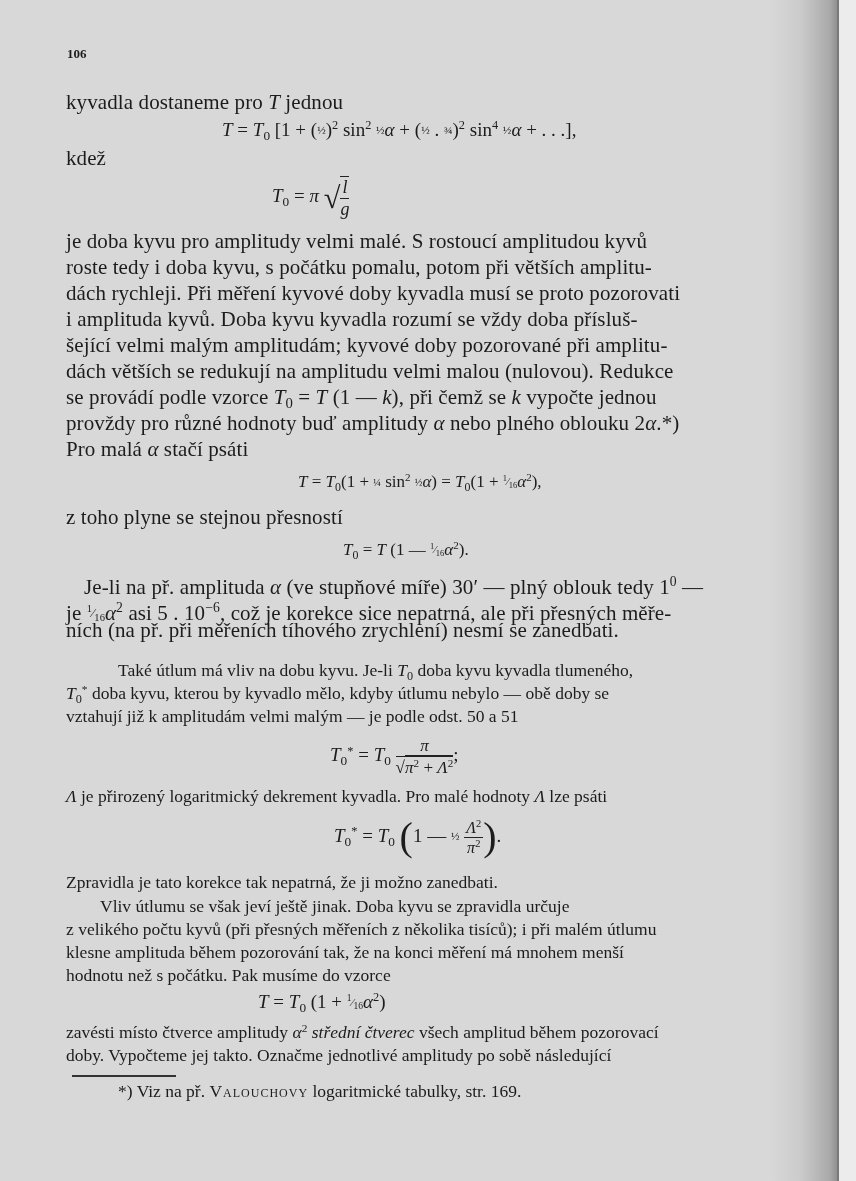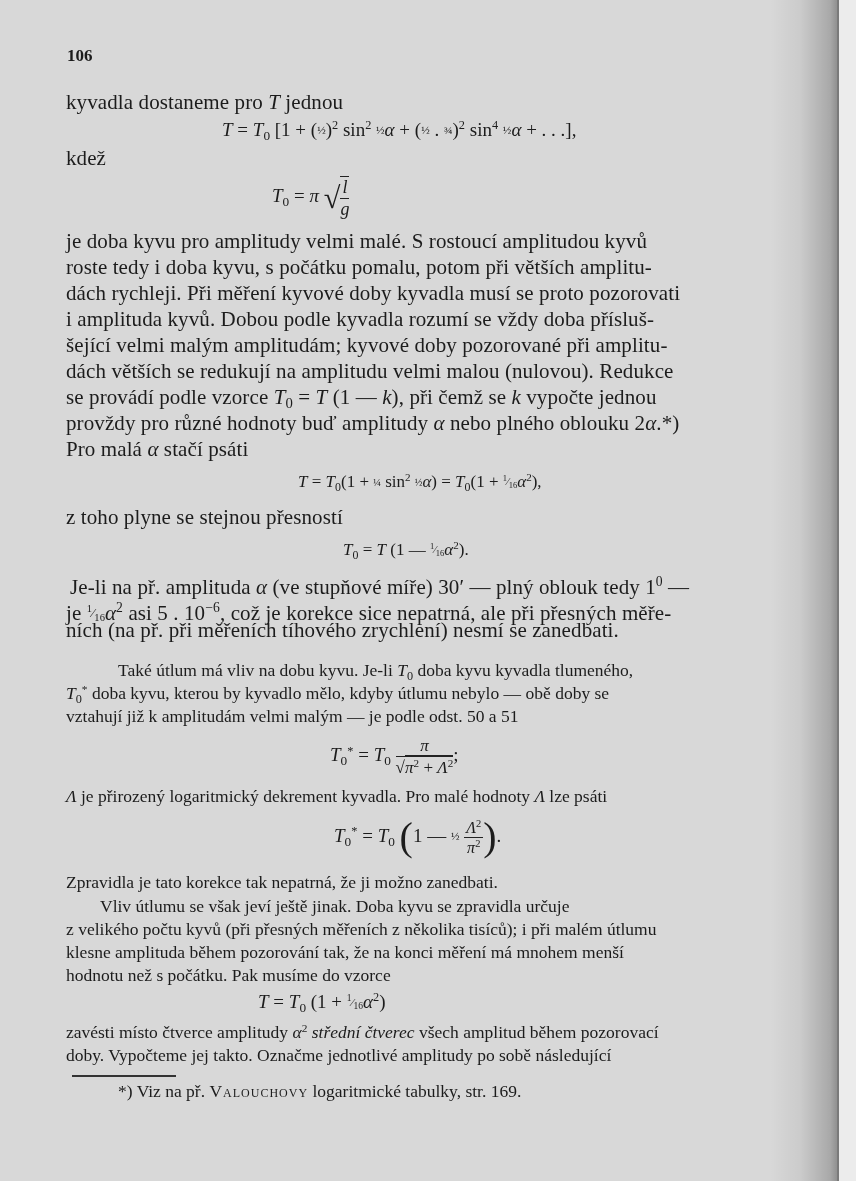--- a/index.html
+++ b/index.html
@@ -40,40 +40,40 @@
   .fracbox .den { display: block; }
   .bigparen { font-size: 2.1em; vertical-align: middle; line-height: 0.8; font-weight: 300; }
 </style>
 </head>
 <body>
 
 <div class="page"></div>
 <div class="edge-line"></div>
 <div class="edge-light"></div>
 
-<div class="t" style="left:67px; top:46px; font-size:17px; font-weight:bold;">106</div>
+<div class="t" style="left:67px; top:46px; font-size:13px; font-weight:bold;">106</div>
 
 <div class="t body-line" style="left:66px; top:90px;">
   <span>kyvadla dostaneme pro </span><i>T</i><span> jednou</span>
 </div>
 
 <div class="t eq" style="left:222px; top:118px;">
   <i>T</i> = <i>T</i><span class="sub">0</span> [1 + (<span class="frac">½</span>)<span class="sup">2</span> sin<span class="sup">2</span> <span class="frac">½</span><i>α</i> + (<span class="frac">½</span> . <span class="frac">¾</span>)<span class="sup">2</span> sin<span class="sup">4</span> <span class="frac">½</span><i>α</i> + . . .],
 </div>
 
 <div class="t body-line" style="left:66px; top:146px;">kdež</div>
 
 <div class="t eq" style="left:272px; top:176px;">
   <i>T</i><span class="sub">0</span> = <i>π</i> <span style="font-size:1.6em; vertical-align:-0.2em;">√</span><span class="fracbox" style="font-size:0.95em;"><span class="num sqrt-bar" style="border-bottom:1.3px solid #222;"><i>l</i></span><span class="den"><i>g</i></span></span>
 </div>
 
 <div class="t body-line" style="left:66px; top:229px;">je doba  kyvu  pro  amplitudy velmi malé. S rostoucí amplitudou kyvů</div>
 <div class="t body-line" style="left:66px; top:255px;">roste tedy i doba kyvu,  s  počátku  pomalu, potom při větších amplitu-</div>
 <div class="t body-line" style="left:66px; top:281px;">dách rychleji. Při měření kyvové doby kyvadla musí se proto pozorovati</div>
-<div class="t body-line" style="left:66px; top:307px;">i amplituda kyvů.  Dobou  podle  kyvadla rozumí se vždy doba  přísluš-</div>
+<div class="t body-line" style="left:66px; top:307px;">i amplituda kyvů.  Doba  kyvu  kyvadla rozumí se vždy doba  přísluš-</div>
 <div class="t body-line" style="left:66px; top:333px;">šející  velmi malým amplitudám; kyvové doby pozorované při amplitu-</div>
 <div class="t body-line" style="left:66px; top:359px;">dách větších se redukují na amplitudu velmi malou (nulovou). Redukce</div>
 <div class="t body-line" style="left:66px; top:385px;">
   <span>se provádí podle vzorce </span><i>T</i><span class="sub">0</span> = <i>T</i> (1 — <i>k</i>)<span>, při čemž se </span><i>k</i><span> vypočte jednou</span>
 </div>
 <div class="t body-line" style="left:66px; top:411px;">
   <span>provždy pro různé hodnoty buď  amplitudy </span><i>α</i><span> nebo  plného  oblouku 2</span><i>α</i><span>.*)</span>
 </div>
 <div class="t body-line" style="left:66px; top:437px;">
   <span>Pro malá </span><i>α</i><span> stačí psáti</span>
@@ -82,21 +82,21 @@
 <div class="t eq-s" style="left:262px; top:471px;margin-left:36px;">
   <i>T</i> = <i>T</i><span class="sub">0</span>(1 + <span class="frac">¼</span> sin<span class="sup">2</span> <span class="frac">½</span><i>α</i>) = <i>T</i><span class="sub">0</span>(1 + <span class="frac"><sup>1</sup>⁄<sub>16</sub></span><i>α</i><span class="sup">2</span>),
 </div>
 
 <div class="t body-line" style="left:66px; top:505px;">z toho plyne se stejnou přesností</div>
 
 <div class="t eq-s" style="left:343px; top:539px;">
   <i>T</i><span class="sub">0</span> = <i>T</i> (1 — <span class="frac"><sup>1</sup>⁄<sub>16</sub></span><i>α</i><span class="sup">2</span>).
 </div>
 
-<div class="t body-line" style="left:70px; top:574px;text-align:center;">
+<div class="t body-line" style="left:84px; top:574px;text-align:center;">
   <span>Je-li na př. amplituda </span><i>α</i><span> (ve stupňové míře) 30′ — plný oblouk tedy  1</span><span class="sup">0</span><span> —</span>
 </div>
 <div class="t body-line" style="left:66px; top:600px;">
   <span>je </span><span class="frac"><sup>1</sup>⁄<sub>16</sub></span><i>α</i><span class="sup">2</span><span> asi 5 . 10</span><span class="sup">−6</span><span>, což je korekce sice nepatrná, ale při přesných měře-</span>
 </div>
 <div class="t body-line" style="left:66px; top:618px;">ních (na př. při měřeních tíhového zrychlení) nesmí se zanedbati.</div>
 
 <div class="t small-line" style="left:118px; top:660px;">
   <span>Také útlum má vliv na dobu kyvu. Je-li </span><i>T</i><span class="sub">0</span><span> doba kyvu kyvadla tlumeného,</span>
 </div>

